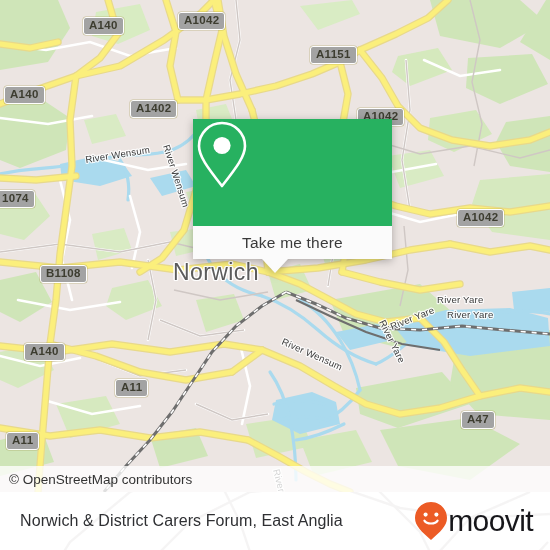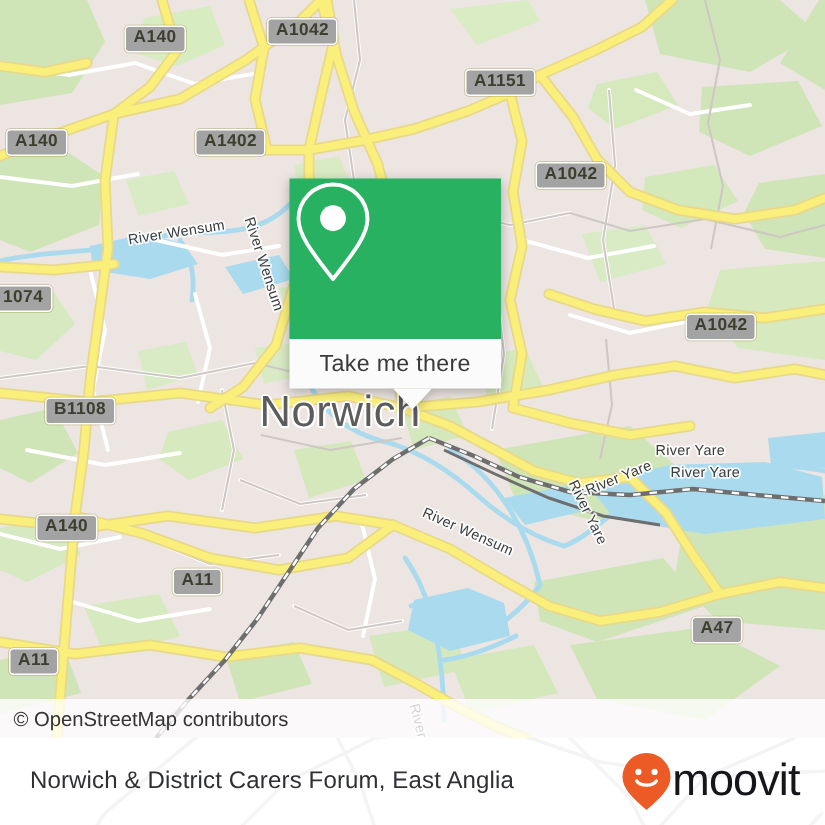--- a/index.html
+++ b/index.html
@@ -22,21 +22,21 @@
     font-weight:bold;
     letter-spacing:.3px;
     padding:1px 5px 2px 5px;
     line-height:13px;
     white-space:nowrap;
     box-shadow:0 0 0 .5px rgba(150,140,60,.45);
   }
   .place{
     position:absolute;
     color:#5c5c5c;
-    font-size:29px;
+    font-size:23px;
     font-family:"Liberation Sans",sans-serif;
     letter-spacing:.4px;
     white-space:nowrap;
     text-shadow:
       1.4px 0 0 rgba(255,255,255,.92),-1.4px 0 0 rgba(255,255,255,.92),
       0 1.4px 0 rgba(255,255,255,.92),0 -1.4px 0 rgba(255,255,255,.92),
       1px 1px 0 rgba(255,255,255,.92),-1px -1px 0 rgba(255,255,255,.92),
       1px -1px 0 rgba(255,255,255,.92),-1px 1px 0 rgba(255,255,255,.92);
   }
   .riverlbl{
@@ -56,21 +56,21 @@
     background:rgba(255,255,255,.78);
     display:flex;align-items:center;
   }
   #attrib span{
     font-size:13.5px;color:#333;padding-left:9px;
     font-family:Liberation Sans, sans-serif;
   }
 
   
   #card{
-    position:absolute;left:193px;top:119px;width:141px;
+    position:absolute;left:193px;top:119px;width:199px;
     filter:drop-shadow(0 2px 4px rgba(0,0,0,.28));
   }
   #card-top{
     background:#27b160;height:107px;width:100%;
     display:flex;align-items:center;justify-content:center;
   }
   #card-bottom{
     background:#fbfbfb;height:33px;width:100%;
     display:flex;align-items:center;justify-content:center;
   }
@@ -303,25 +303,25 @@
         </g>
       </g>
     </svg>
 
     <div class="place" style="left:173px;top:259px">Norwich</div>
 
     <div class="shield" style="left:83px;top:17px">A140</div>
     <div class="shield" style="left:178px;top:12px">A1042</div>
     <div class="shield" style="left:310px;top:46px">A1151</div>
     <div class="shield" style="left:4px;top:86px">A140</div>
-    <div class="shield" style="left:130px;top:86px">A1402</div>
+    <div class="shield" style="left:130px;top:100px">A1402</div>
     <div class="shield" style="left:357px;top:108px">A1042</div>
     <div class="shield" style="left:-4px;top:190px">1074</div>
     <div class="shield" style="left:457px;top:209px">A1042</div>
-    <div class="shield" style="left:30px;top:265px">B1108</div>
+    <div class="shield" style="left:40px;top:265px">B1108</div>
     <div class="shield" style="left:24px;top:343px">A140</div>
     <div class="shield" style="left:115px;top:379px">A11</div>
     <div class="shield" style="left:6px;top:432px">A11</div>
     <div class="shield" style="left:461px;top:411px">A47</div>
 
     <div id="card">
       <div id="card-top">
         <svg width="58" height="72" viewBox="0 0 58 72">
           <path d="M29 4 C16.3 4 6 14.3 6 27 C6 37 14 48 29 67 C44 48 52 37 52 27 C52 14.3 41.7 4 29 4 Z" fill="none" stroke="#ffffff" stroke-width="2.6" stroke-linejoin="round"></path>
           <circle cx="29" cy="26.5" r="8.6" fill="#ffffff"></circle>

